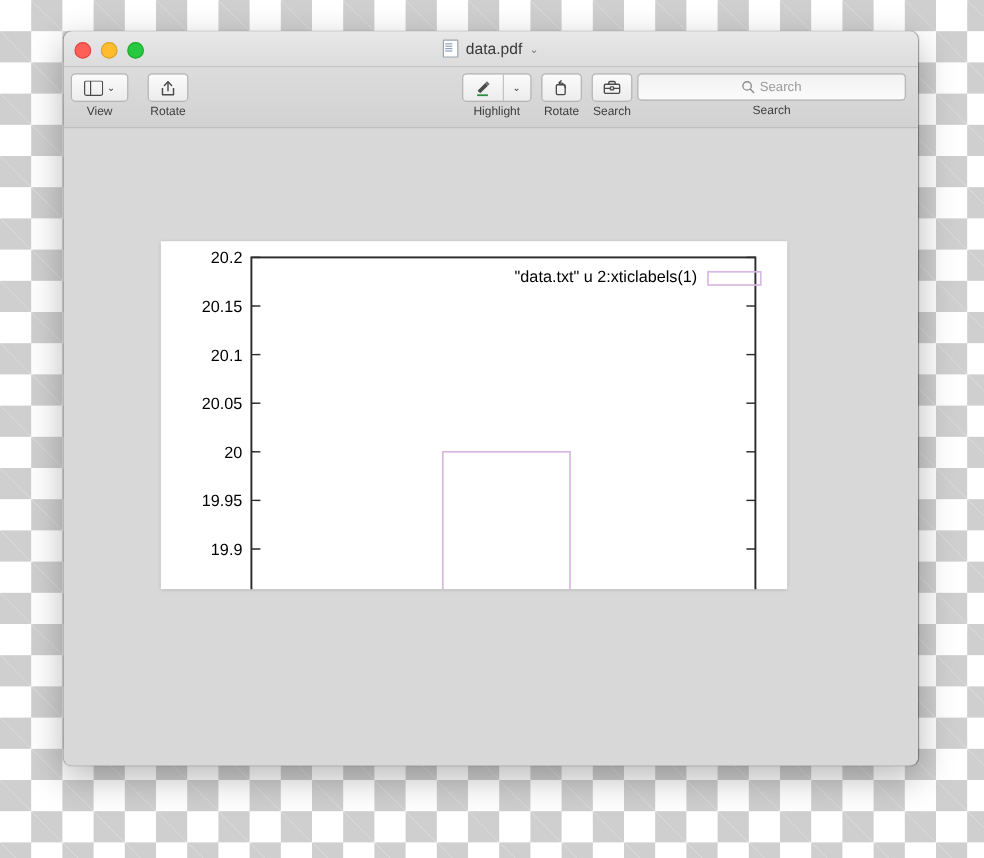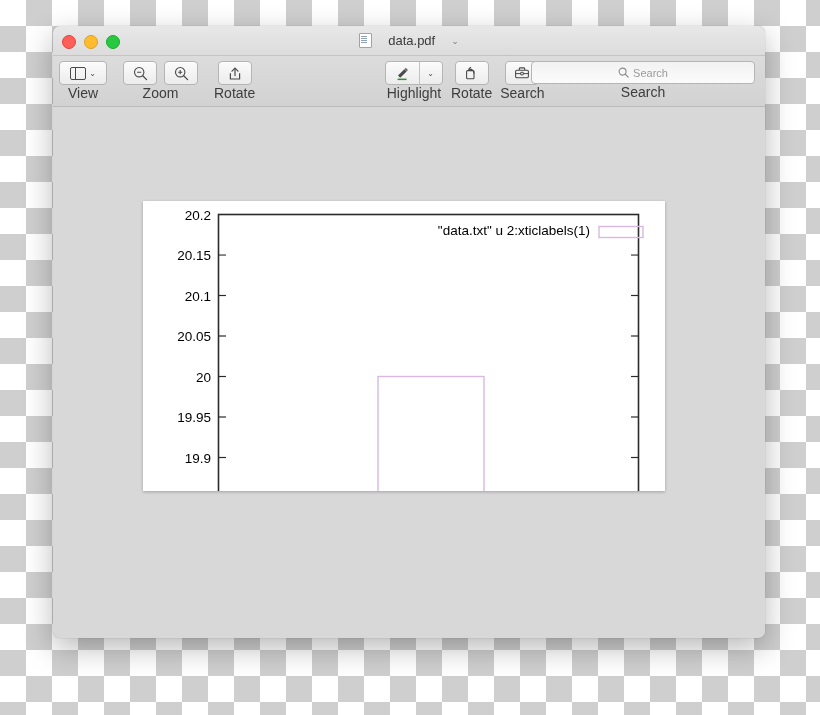--- a/index.html
+++ b/index.html
@@ -60,21 +60,21 @@
   .light.yellow { background: #febc2e; border: 0.5px solid #dea123; }
   .light.green  { background: #28c840; border: 0.5px solid #1aab29; }
 
   .doc-title {
     position: absolute;
     left: 0; right: 0; top: 0;
     height: 29px;
     display: flex;
     align-items: center;
     justify-content: center;
-    gap: 16px;
+    gap: 6px;
     font-size: 13px;
     color: #3a3a3a;
   }
   .doc-icon {
     width: 11px;
     height: 13px;
     background: #ffffff;
     border: 1px solid #9aa4ad;
     border-radius: 1px;
     position: relative;
@@ -111,21 +111,21 @@
   #group-mid   { left: 332px; }
   #group-right { left: 478px; }
 
   .tool {
     display: flex;
     flex-direction: column;
     align-items: center;
     width: auto;
   }
   .tool-label {
-    font-size: 14px;
+    font-size: 10px;
     color: #3d3d3d;
     margin-top: 3px;
     line-height: 11px;
     white-space: nowrap;
   }
 
   .btn {
     background: linear-gradient(to bottom, #fbfbfb 0%, #ececec 100%);
     border: 1px solid #b5b5b5;
     border-radius: 4px;
@@ -176,21 +176,21 @@
   
   .docarea {
     position: relative;
     height: 532px;
     background: #d8d8d8;
     overflow: hidden;
   }
 
   .page {
     position: absolute;
-    left: 90px;
+    left: 81px;
     top: 94px;
     width: 522px;
     height: 290px;
     background: #ffffff;
     box-shadow: 0 1px 3px rgba(0,0,0,0.25);
   }
 
   
   .plot {
     position: absolute;
@@ -244,40 +244,20 @@
           <div class="btn wide">
             <svg class="icon-svg" width="16" height="13" viewBox="0 0 16 13">
               <rect x="0.5" y="0.5" width="15" height="12" rx="1.5" fill="none" stroke="#4a4a4a"></rect>
               <line x1="5.5" y1="0.5" x2="5.5" y2="12.5" stroke="#4a4a4a"></line>
             </svg>
             <span style="font-size:8px;color:#4a4a4a;margin-left:3px;">⌄</span>
           </div>
           <span class="tool-label">View</span>
         </div>
 
-        <div class="tool" style="margin-right:16px;">
-          <div style="display:flex;gap:7px;">
-            <div class="btn single">
-              <svg class="icon-svg" width="15" height="15" viewBox="0 0 15 15">
-                <circle cx="6.2" cy="6.2" r="4.7" fill="none" stroke="#4a4a4a" stroke-width="1.1"></circle>
-                <line x1="9.7" y1="9.7" x2="13.6" y2="13.6" stroke="#4a4a4a" stroke-width="1.3" stroke-linecap="round"></line>
-                <line x1="4.1" y1="6.2" x2="8.3" y2="6.2" stroke="#4a4a4a" stroke-width="1.1"></line>
-              </svg>
-            </div>
-            <div class="btn single">
-              <svg class="icon-svg" width="15" height="15" viewBox="0 0 15 15">
-                <circle cx="6.2" cy="6.2" r="4.7" fill="none" stroke="#4a4a4a" stroke-width="1.1"></circle>
-                <line x1="9.7" y1="9.7" x2="13.6" y2="13.6" stroke="#4a4a4a" stroke-width="1.3" stroke-linecap="round"></line>
-                <line x1="4.1" y1="6.2" x2="8.3" y2="6.2" stroke="#4a4a4a" stroke-width="1.1"></line>
-                <line x1="6.2" y1="4.1" x2="6.2" y2="8.3" stroke="#4a4a4a" stroke-width="1.1"></line>
-              </svg>
-            </div>
-          </div>
-          <span class="tool-label">Zoom</span>
-        </div>
 
         <div class="tool">
           <div class="btn single">
             <svg class="icon-svg" width="14" height="15" viewBox="0 0 14 15">
               <path d="M4 5.2 L7 2.1 L10 5.2" fill="none" stroke="#4a4a4a" stroke-width="1.2" stroke-linecap="round" stroke-linejoin="round"></path>
               <line x1="7" y1="2.3" x2="7" y2="9.6" stroke="#4a4a4a" stroke-width="1.2" stroke-linecap="round"></line>
               <path d="M2.4 7.3 L2.4 13 L11.6 13 L11.6 7.3" fill="none" stroke="#4a4a4a" stroke-width="1.2" stroke-linejoin="round"></path>
             </svg>
           </div>
           <span class="tool-label">Rotate</span>

